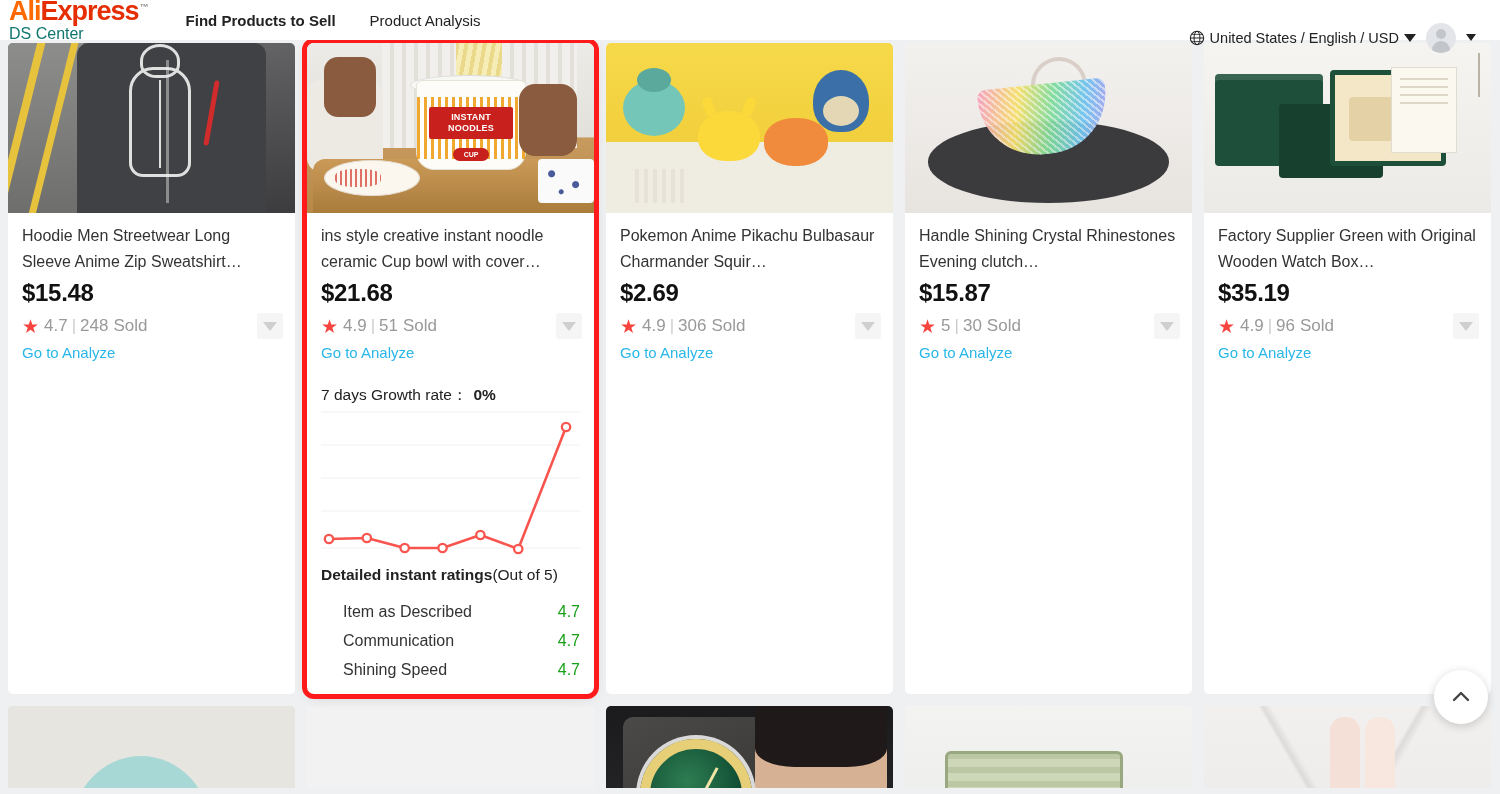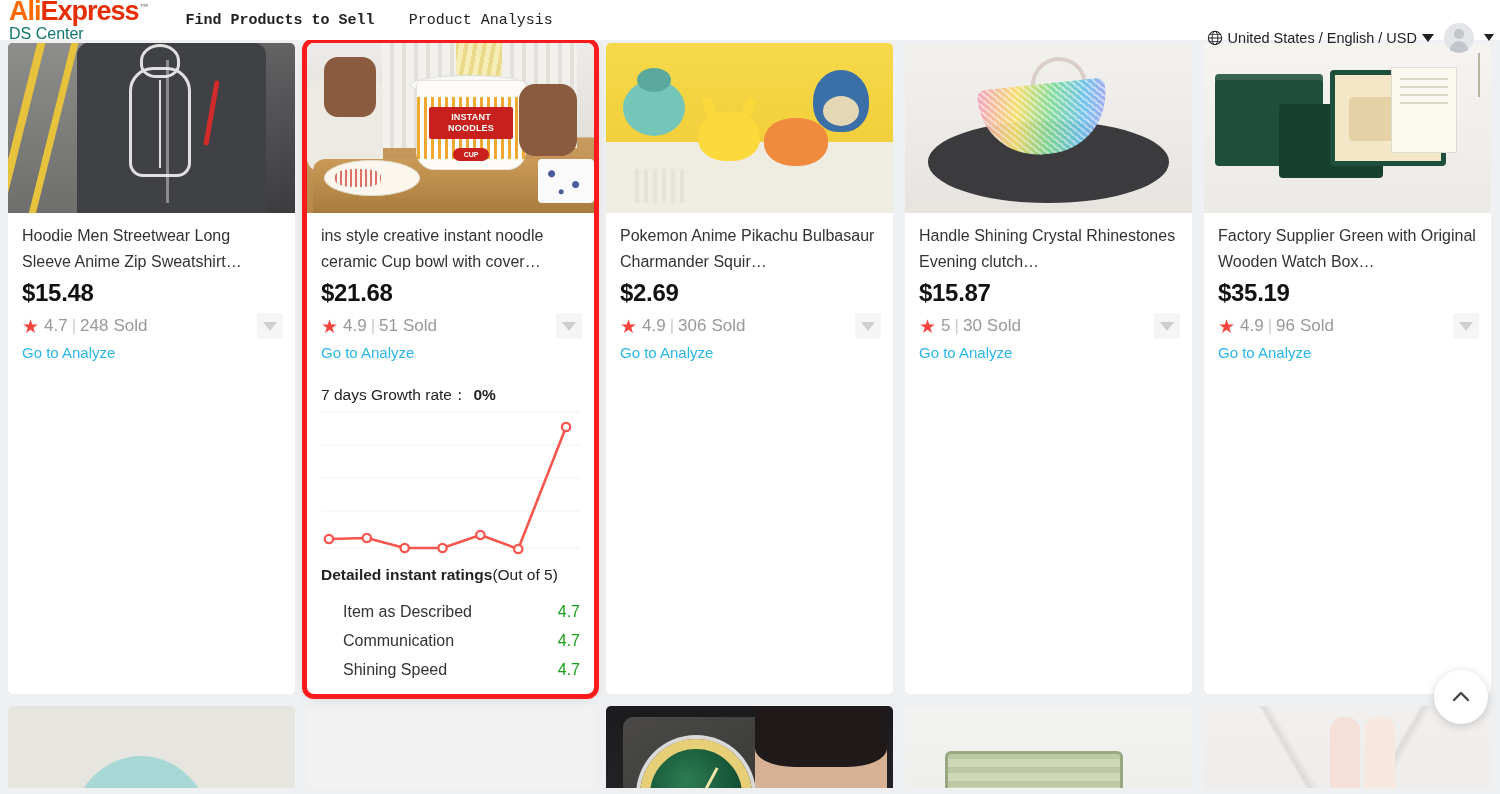--- a/index.html
+++ b/index.html
@@ -20,26 +20,26 @@
     z-index: 40;
   }
   .logo-wrap { display: flex; align-items: baseline; padding-left: 2px; flex-direction: column; }
   .logo { font-size: 27px; font-weight: bold; letter-spacing: -1px; line-height: 1; }
   .logo .ali { color: #ff6a00; }
   .logo .express { color: #e62e04; }
   .logo-tm { font-size: 9px; color: #888; position: relative; top: -10px; left: 1px; }
   .logo-sub {
     font-size: 16px; color: #0f766e; margin-left: 7px; font-weight: 400;
   }
-  .nav { display: flex; align-items: center; margin-left: 46px; gap: 34px; font-family: Liberation Mono, monospace; }
+  .nav { display: flex; align-items: center; margin-left: 46px; gap: 34px; }
   .nav-item { font-size: 15px; color: #222; cursor: pointer; white-space: nowrap; }
   .nav-item.active { font-weight: bold; }
   .header-right {
     margin-left: auto; display: flex; align-items: center; gap: 10px;
-    padding-right: 6px;
+    padding-right: 24px;
     margin-top: 35px;
   }
   .locale { display: flex; align-items: center; gap: 5px; font-size: 14.5px; color: #222; cursor: pointer; }
   .globe { width: 16px; height: 16px; display:block; }
   .caret-dn {
     width: 0; height: 0;
     border-left: 6px solid transparent; border-right: 6px solid transparent;
     border-top: 8px solid #222;
   }
   .avatar {

